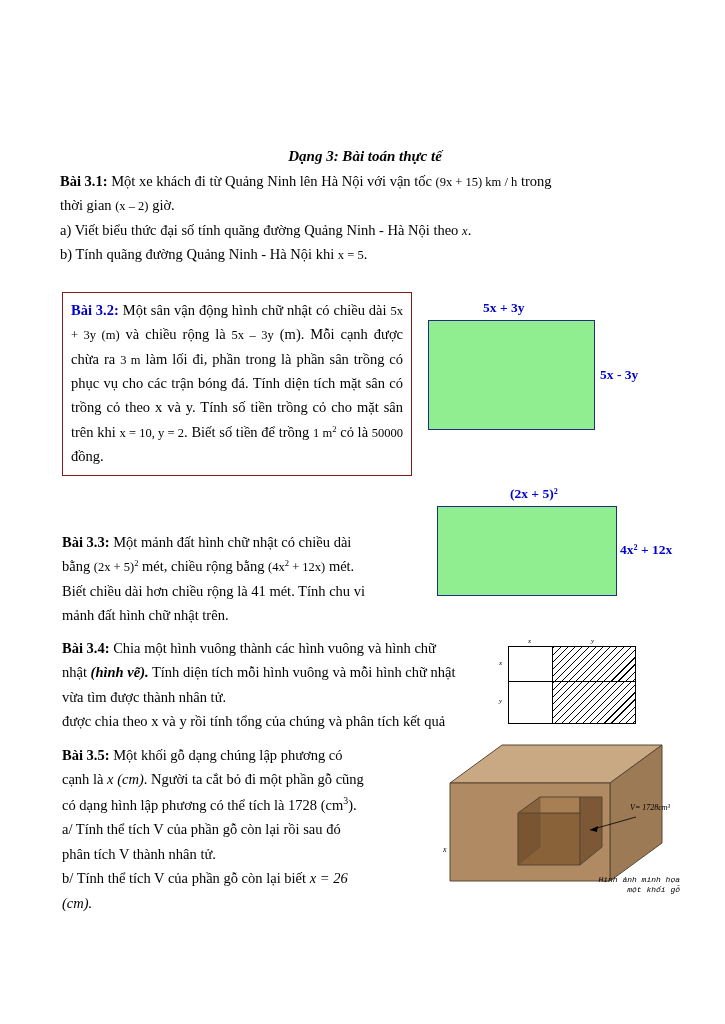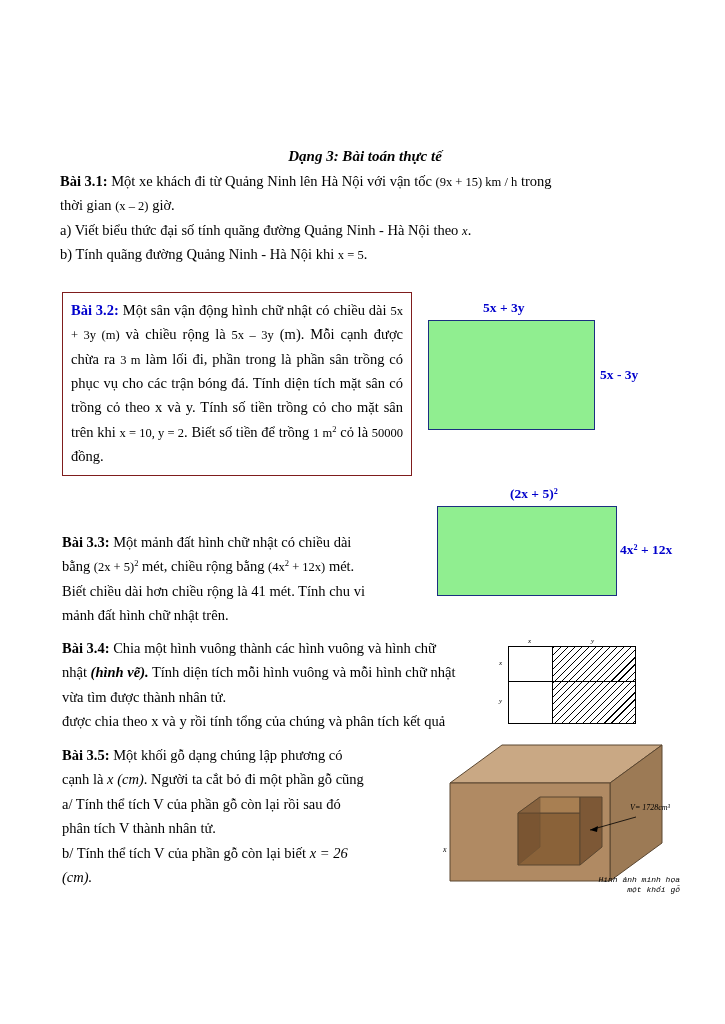--- a/index.html
+++ b/index.html
@@ -258,20 +258,23 @@
 
   <div class="block" style="left:62px; top:744px; width:370px;">
     <div class="para">
       <span class="bold">Bài 3.5:</span>
       <span>Một khối gỗ dạng chúng lập phương có</span>
     </div>
     <div class="para">
       <span>cạnh là</span>
       <span class="ital">x (cm)</span><span>. Người ta cắt bỏ đi một phần gỗ cũng</span>
     </div>
+    <div class="para">
+      <span>có dạng hình lập phương có thể tích là 1728 (cm</span><sup>3</sup><span>).</span>
+    </div>
     <div class="para">a/ Tính thể tích V của phần gỗ còn lại rồi sau đó</div>
     <div class="para">phân tích V thành nhân tử.</div>
     <div class="para">
       <span>b/ Tính thể tích V của phần gỗ còn lại biết</span>
       <span class="ital">x = 26</span>
     </div>
     <div class="para ital">(cm).</div>
   </div>
 
   <div class="cubefig">

